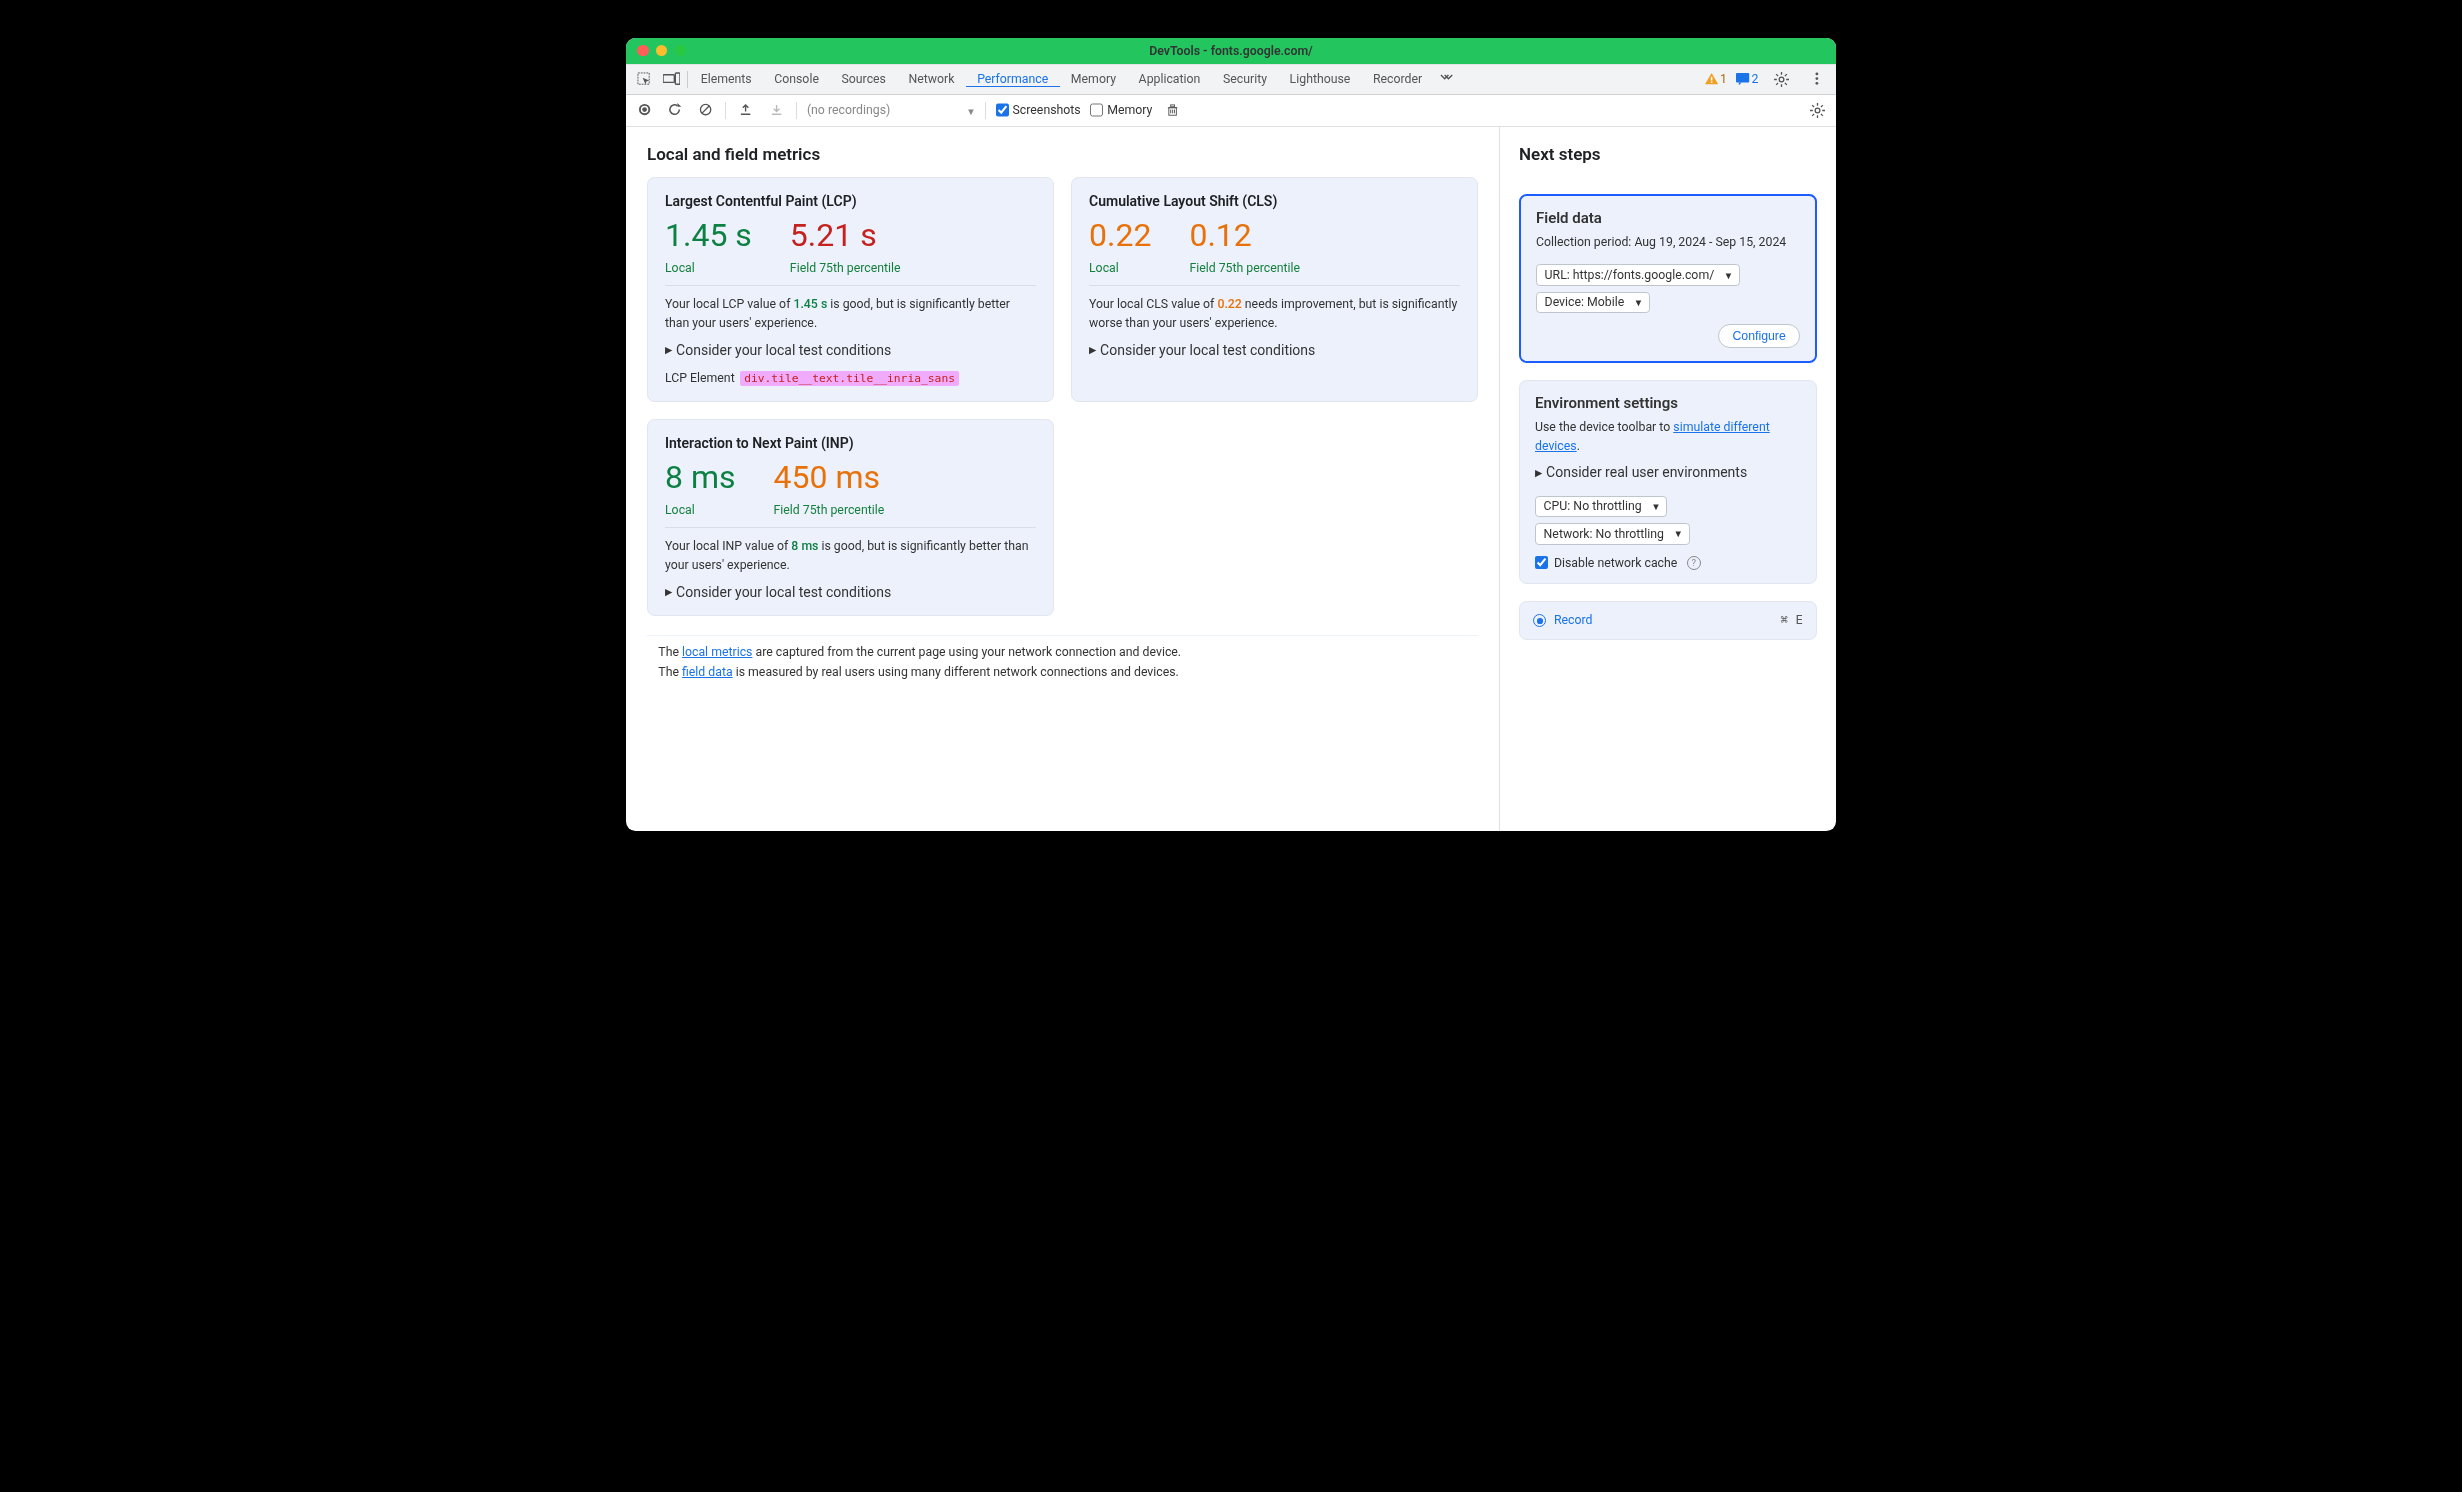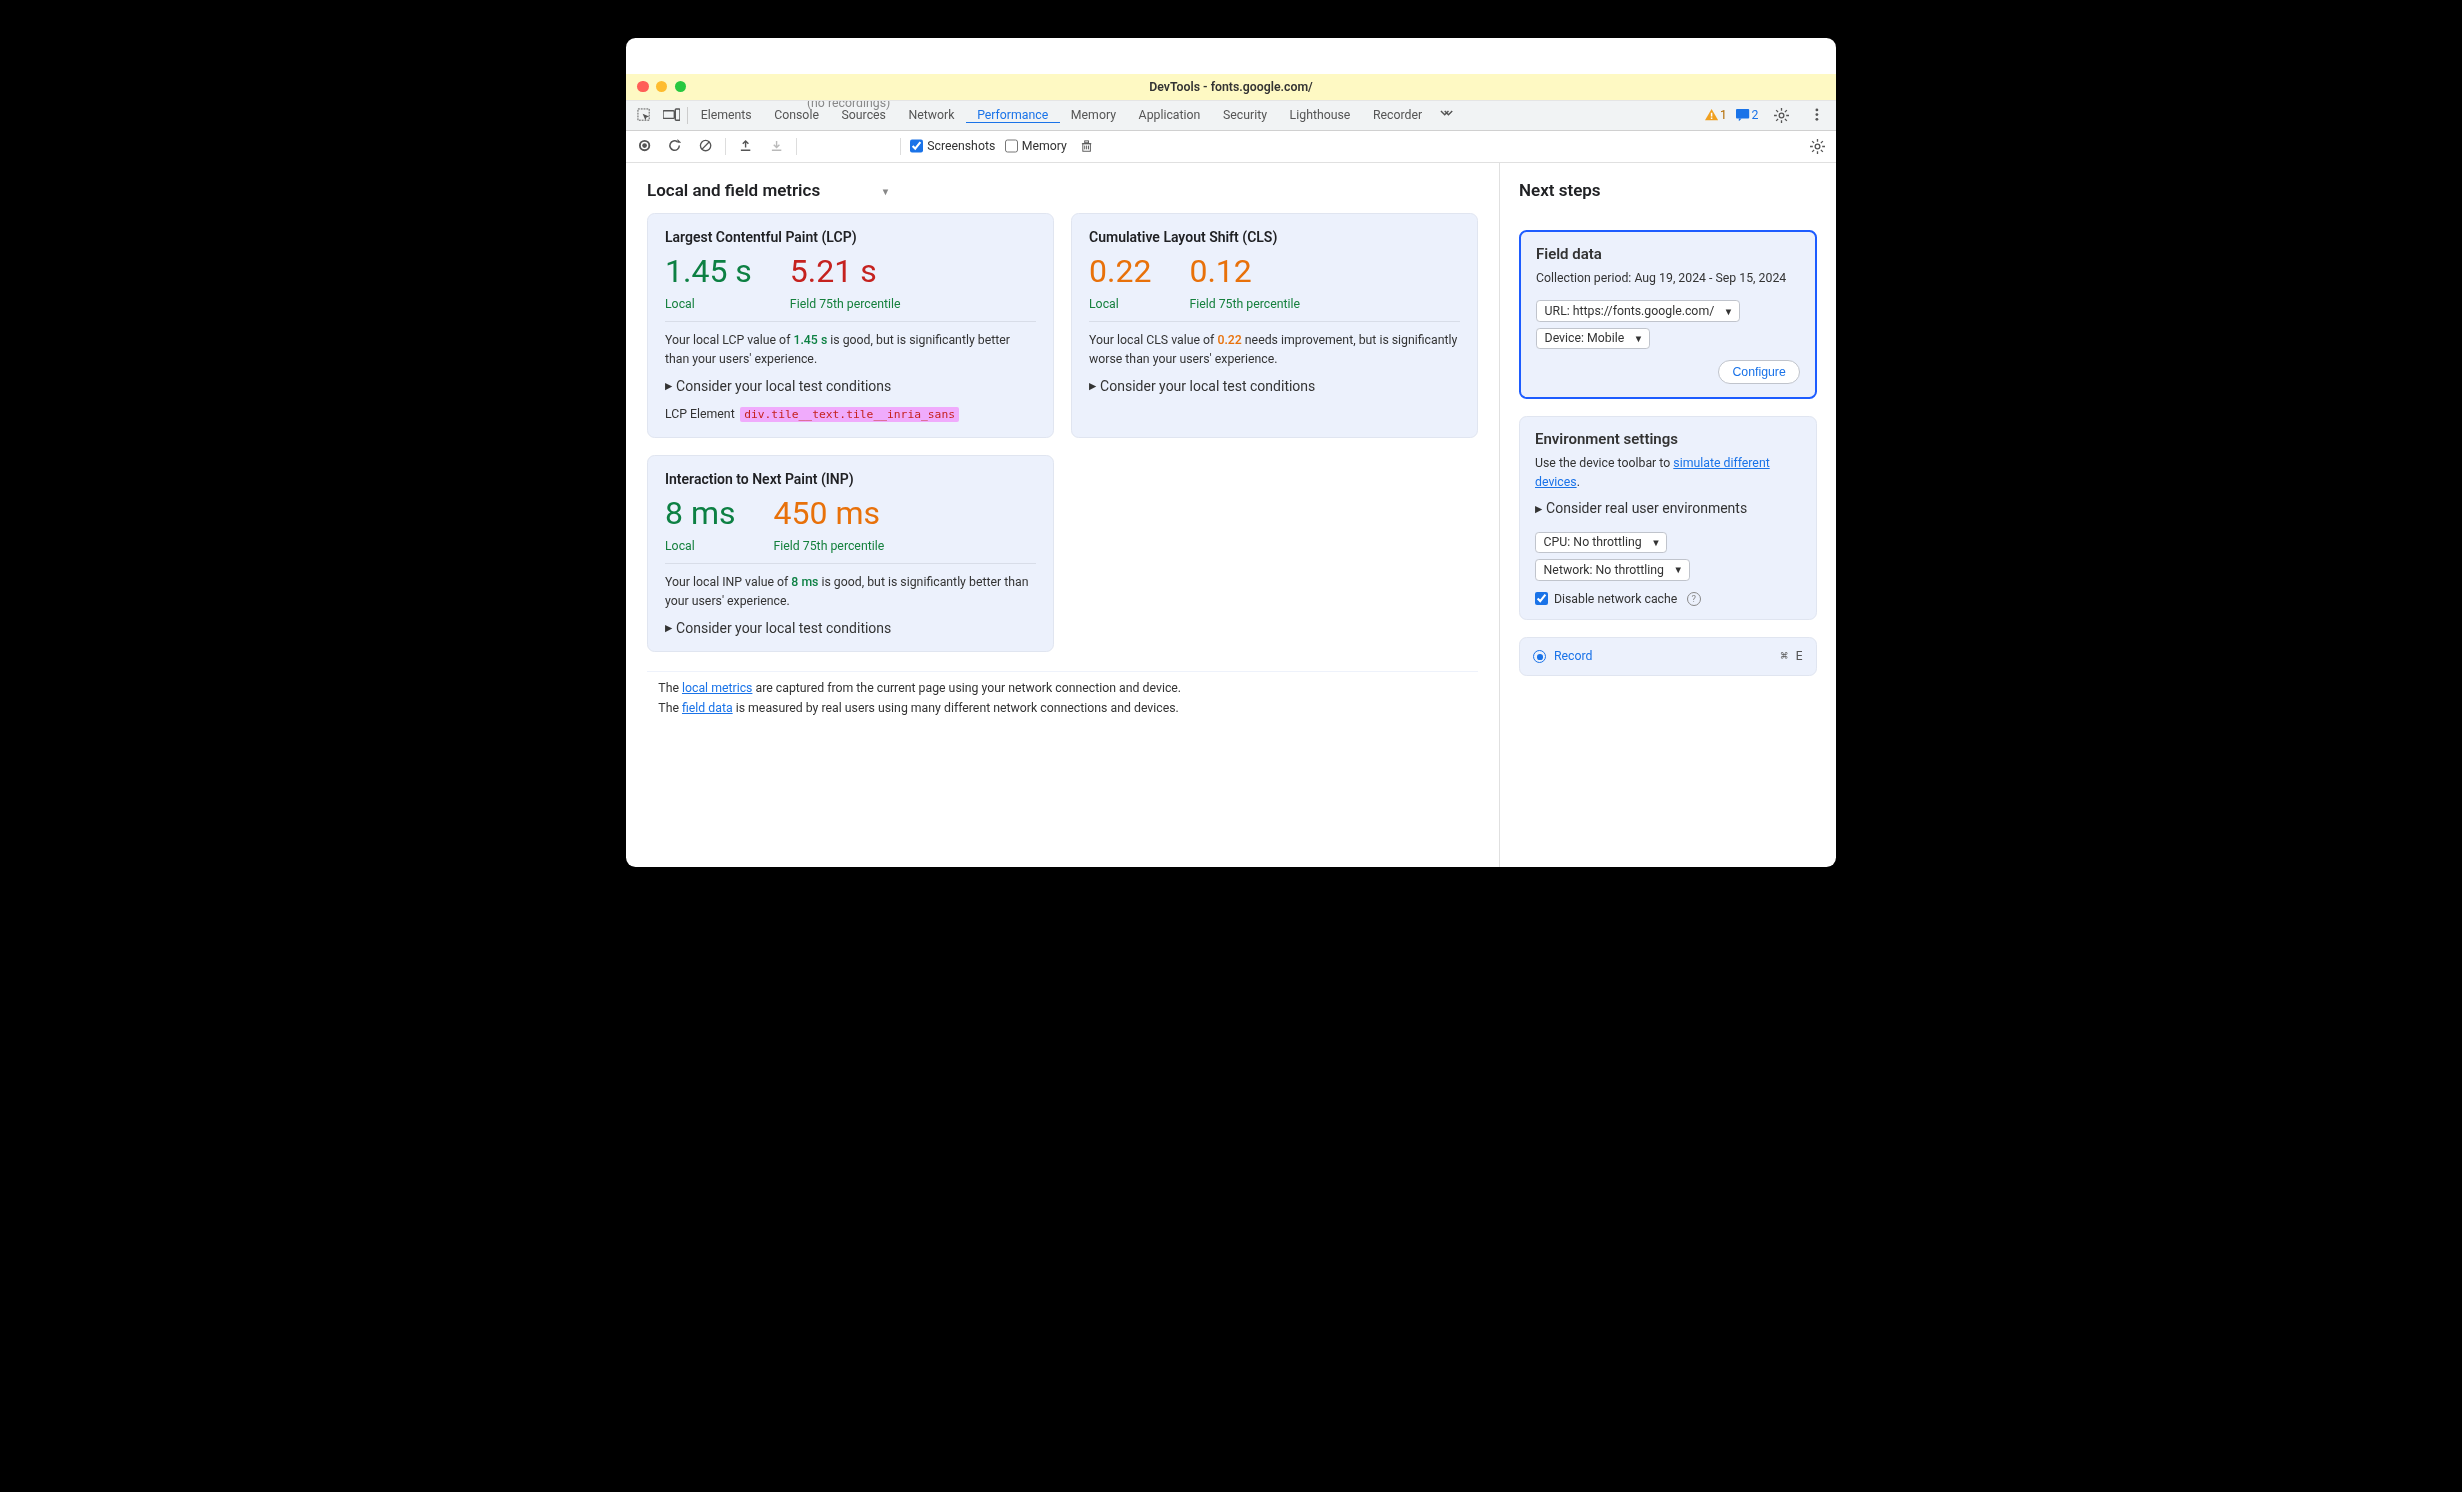--- a/index.html
+++ b/index.html
@@ -1,35 +1,35 @@
 <!DOCTYPE html>
 <html style="font-size:15px"><head>
 <meta charset="utf-8">
 <style>
 * { box-sizing: border-box; margin: 0; padding: 0; }
 body { background: #000; font-family: -apple-system, BlinkMacSystemFont, "Segoe UI", Roboto, sans-serif; display: flex; align-items: flex-start; justify-content: center; padding: 38px 57px 113px; }
 .window { width: 1210px; background: #fff; border-radius: 9.5px; overflow: hidden; box-shadow: 0 7.6px 23px rgba(0,0,0,.4), 0 28px 57px rgba(0,0,0,.6); }
-.titlebar { height: 26.5px; background: #fef9c3; display: flex; align-items: center; padding: 0 11.3px; border-bottom: 0.9px solid #e5e5e5; position: relative; margin-top: 36px; }
+.titlebar { height: 26.5px; background: #22c55e; display: flex; align-items: center; padding: 0 11.3px; border-bottom: 0.9px solid #e5e5e5; position: relative; }
 .traffic { display: flex; gap: 7.6px; }
 .dot { width: 11.3px; height: 11.3px; border-radius: 50%; }
 .dot.r { background: #ff5f57; }
 .dot.y { background: #febc2e; }
 .dot.g { background: #28c840; }
 .titletext { position: absolute; left: 50%; transform: translateX(-50%); font-size: 12.3px; font-weight: 600; color: #333; }
 .tabbar { height: 30px; background: #f1f3f4; display: flex; align-items: center; border-bottom: 0.9px solid #d0d0d0; padding: 0 5.7px; gap: 0; font-size: 12.3px; color: #333; }
 .tabbar .icon-btn { width: 26.5px; height: 26.5px; display: flex; align-items: center; justify-content: center; cursor: pointer; color: #555; }
 .tabbar .sep { width: 0.9px; height: 17px; background: #ccc; margin: 0 1.9px; }
 .tabbar .tab { padding: 0 11.3px; height: 16px; display: flex; align-items: center; cursor: pointer; color: #555; }
 .tabbar .tab.active { color: #1a73e8; border-bottom: 1.9px solid #1a73e8; }
 .tabbar .right { margin-left: auto; display: flex; align-items: center; gap: 9.5px; }
 .warn-badge { color: #b36b00; display: flex; align-items: center; gap: 1.9px; font-size: 12.3px; }
 .msg-badge { color: #1a73e8; display: flex; align-items: center; gap: 1.9px; font-size: 12.3px; }
 .toolbar { height: 32px; display: flex; align-items: center; padding: 0 7.6px; gap: 9.5px; border-bottom: 0.9px solid #e0e0e0; font-size: 12.3px; color: #555; }
 .toolbar .sep { width: 0.9px; height: 17px; background: #ddd; }
-.toolbar .rec-select { color: #888; display: flex; align-items: flex-end; gap: 76px; flex-direction: column; }
+.toolbar .rec-select { color: #888; display: flex; align-items: flex-end; gap: 76px; }
 .toolbar label { display: flex; align-items: center; gap: 3.8px; color: #333; }
 .toolbar input[type=checkbox] { width: 13.2px; height: 13.2px; accent-color: #1a73e8; }
 .toolbar .icon-btn { width: 21px; display: flex; justify-content: center; color: #555; cursor: pointer; }
 .content { display: flex; height: 704px; }
 .main { flex: 1; padding: 17px 21px 9.5px; overflow-y: auto; border-right: 0.9px solid #e0e0e0; }
 .side { width: 336px; padding: 17px 19px 9.5px; display: flex; flex-direction: column; gap: 17px; overflow-y: auto; }
 h2 { font-size: 17px; font-weight: 600; color: #202124; margin-bottom: 13.2px; }
 .cards-grid { display: grid; grid-template-columns: 1fr 1fr; gap: 17px; }
 .card { background: #ecf1fc; border: 0.9px solid #e0e5f0; border-radius: 7.6px; padding: 15px 17px; }
 .card h3 { font-size: 14px; font-weight: 600; color: #202124; margin-bottom: 9.5px; }

